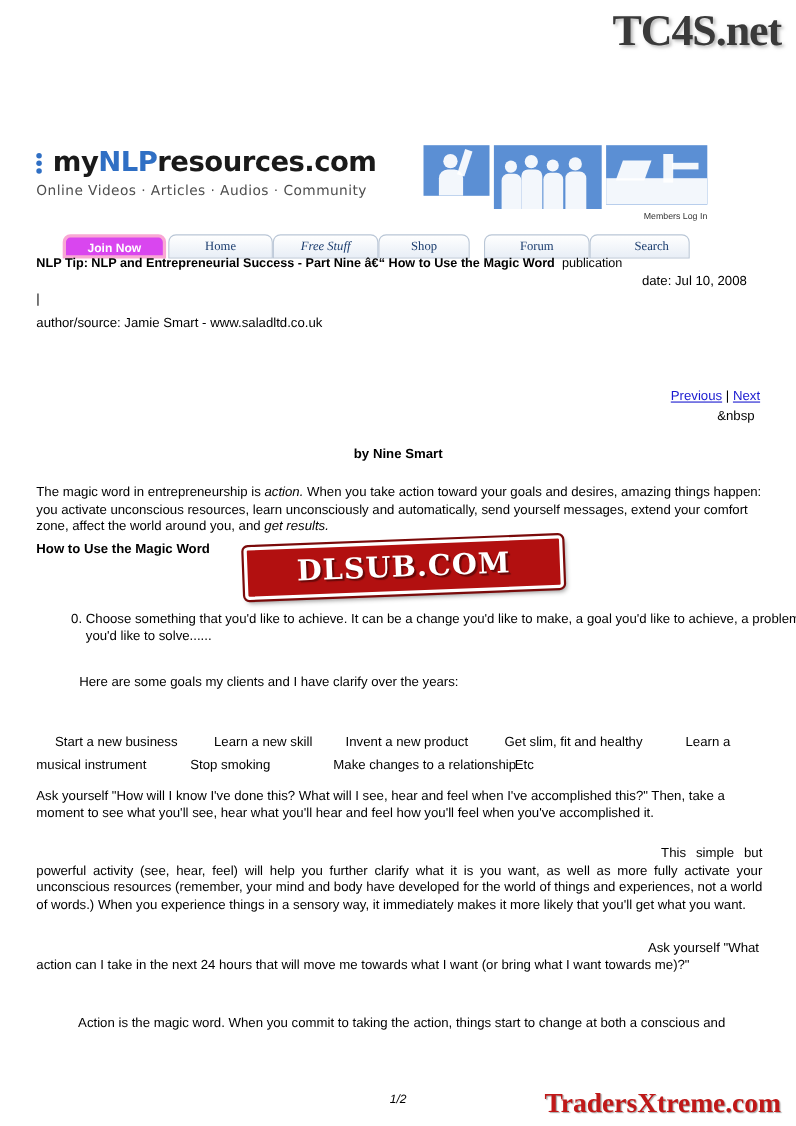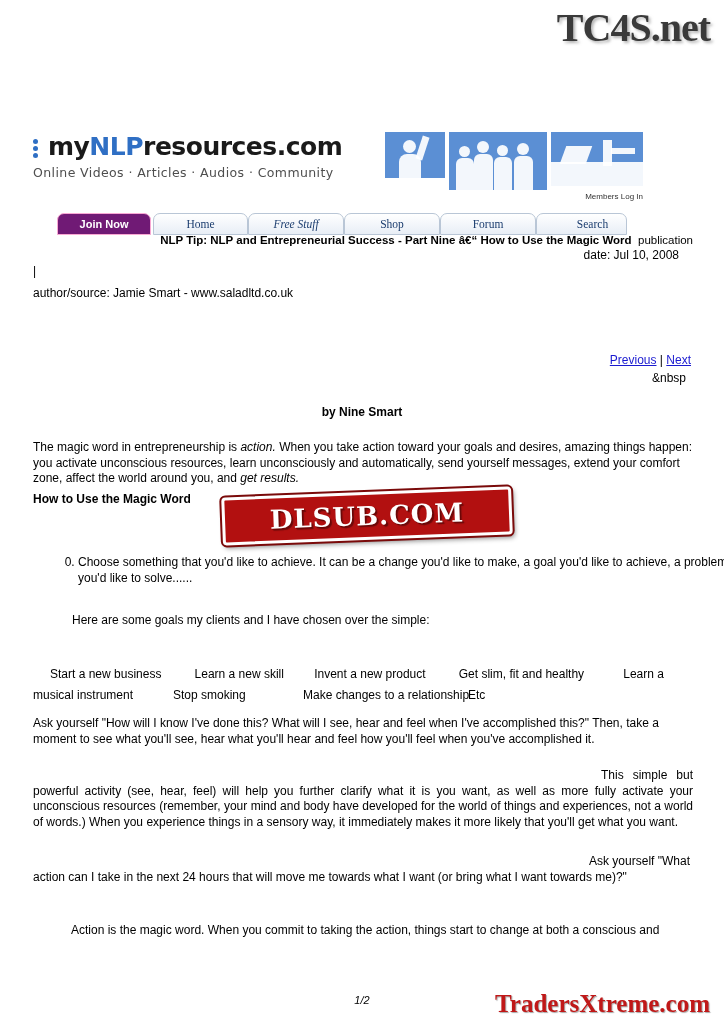--- a/index.html
+++ b/index.html
@@ -144,39 +144,39 @@
     text-align: center;
     font-size: 11.5px;
     font-family: "Liberation Serif", serif;
     color: #1a3c6e;
     background: linear-gradient(#ffffff, #e8eef6);
     border: 1px solid #b9c6d6;
     border-radius: 7px 7px 0 0;
     box-sizing: border-box;
   }
   .nav-item.join {
-    background: #701a75;
+    background: #d946ef;
     color: #ffffff;
     font-family: "Liberation Sans", sans-serif;
     font-weight: bold;
     font-size: 11px;
-    border: 1px solid #f9a8d4;
+    border: 3px solid #f9a8d4;
   }
 
   
   .doc-header {
     position: absolute;
     top: 234px;
     left: 33px;
     width: 660px;
   }
   .title-line {
     font-size: 11.5px;
     font-weight: bold;
-    text-align: right;
+    text-align: left;
   }
   .title-line .pubword {
     font-weight: normal;
   }
   .pubdate {
     text-align: right;
     font-size: 12px;
     margin-top: 2px;
     padding-right: 14px;
   }
@@ -375,21 +375,21 @@
       </div>
     </div>
 
     <div class="members-log-in">Members Log In</div>
   </div>
 
   <div class="navbar">
     <div class="nav-item join" style="left:0px;   width:94px;">Join Now</div>
     <div class="nav-item" style="left:96px;  width:95px;">Home</div>
     <div class="nav-item" style="left:191px; width:96px;font-style:italic;">Free Stuff</div>
-    <div class="nav-item" style="left:287px; width:96px;">Shop</div>
+    <div class="nav-item" style="left:287px; width:83px;">Shop</div>
     <div class="nav-item" style="left:383px; width:96px;">Forum</div>
     <div class="nav-item" style="left:479px; width:91px;padding-left:22px;">Search</div>
   </div>
 
   <div class="doc-header">
     <div class="title-line">
       <span>NLP Tip: NLP and Entrepreneurial Success - Part Nine â€“ How to Use the Magic Word</span><span class="pubword">&nbsp;&nbsp;<span>publication</span></span>
     </div>
     <div class="pubdate">date:  Jul 10, 2008</div>
     <div class="pipe-line">|</div>
@@ -412,21 +412,21 @@
   <div class="how-to">How to Use the Magic Word</div>
 
   <div class="dlsub">
     <span>DLSUB.COM</span>
   </div>
 
   <ol class="achieve" start="0">
     <li>Choose something that you'd like to achieve. It can be a change you'd like to make, a goal you'd like to achieve, a problem you'd like to solve......</li>
   </ol>
 
-  <div class="goals-intro">Here are some goals my clients and I have chosen over the simple:</div>
+  <div class="goals-intro">Here are some goals my clients and I have clarify over the years:</div>
 
   <div class="goals-grid">
     <div class="goals-row r1">
       <span>Start a new business</span>
       <span>Learn a new skill</span>
       <span>Invent a new product</span>
       <span>Get slim, fit and healthy</span>
       <span>Learn a</span>
     </div>
     <div class="goals-row r2">

